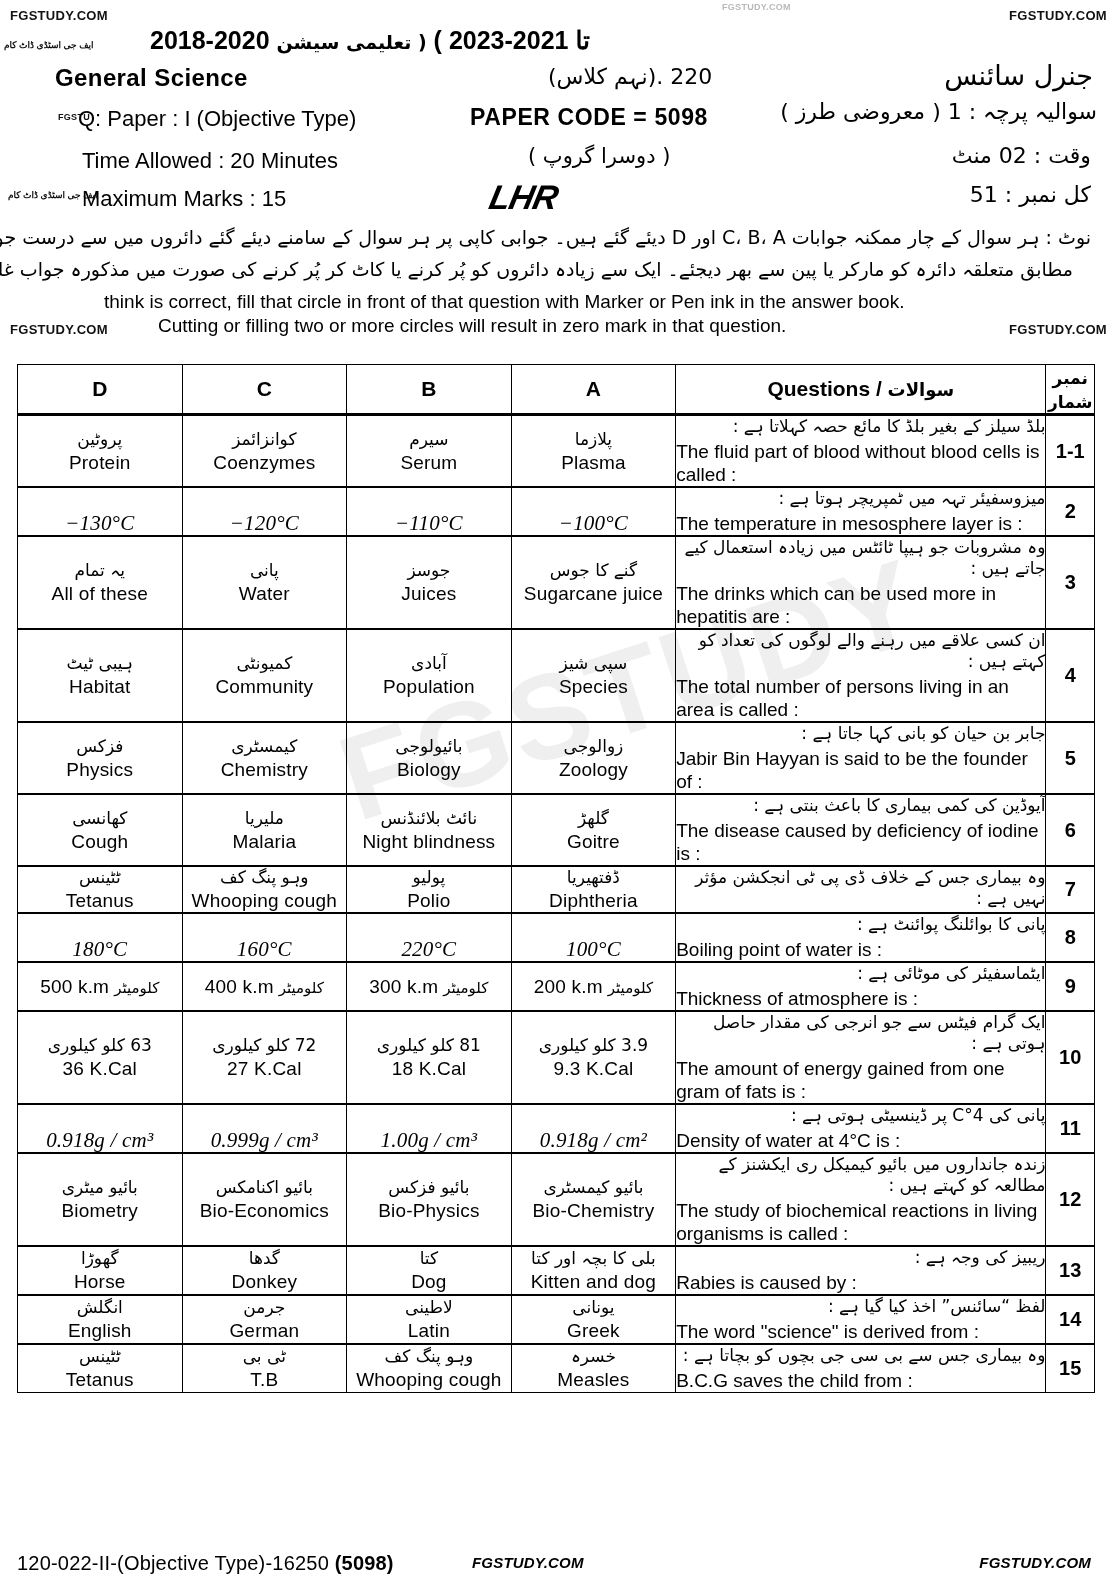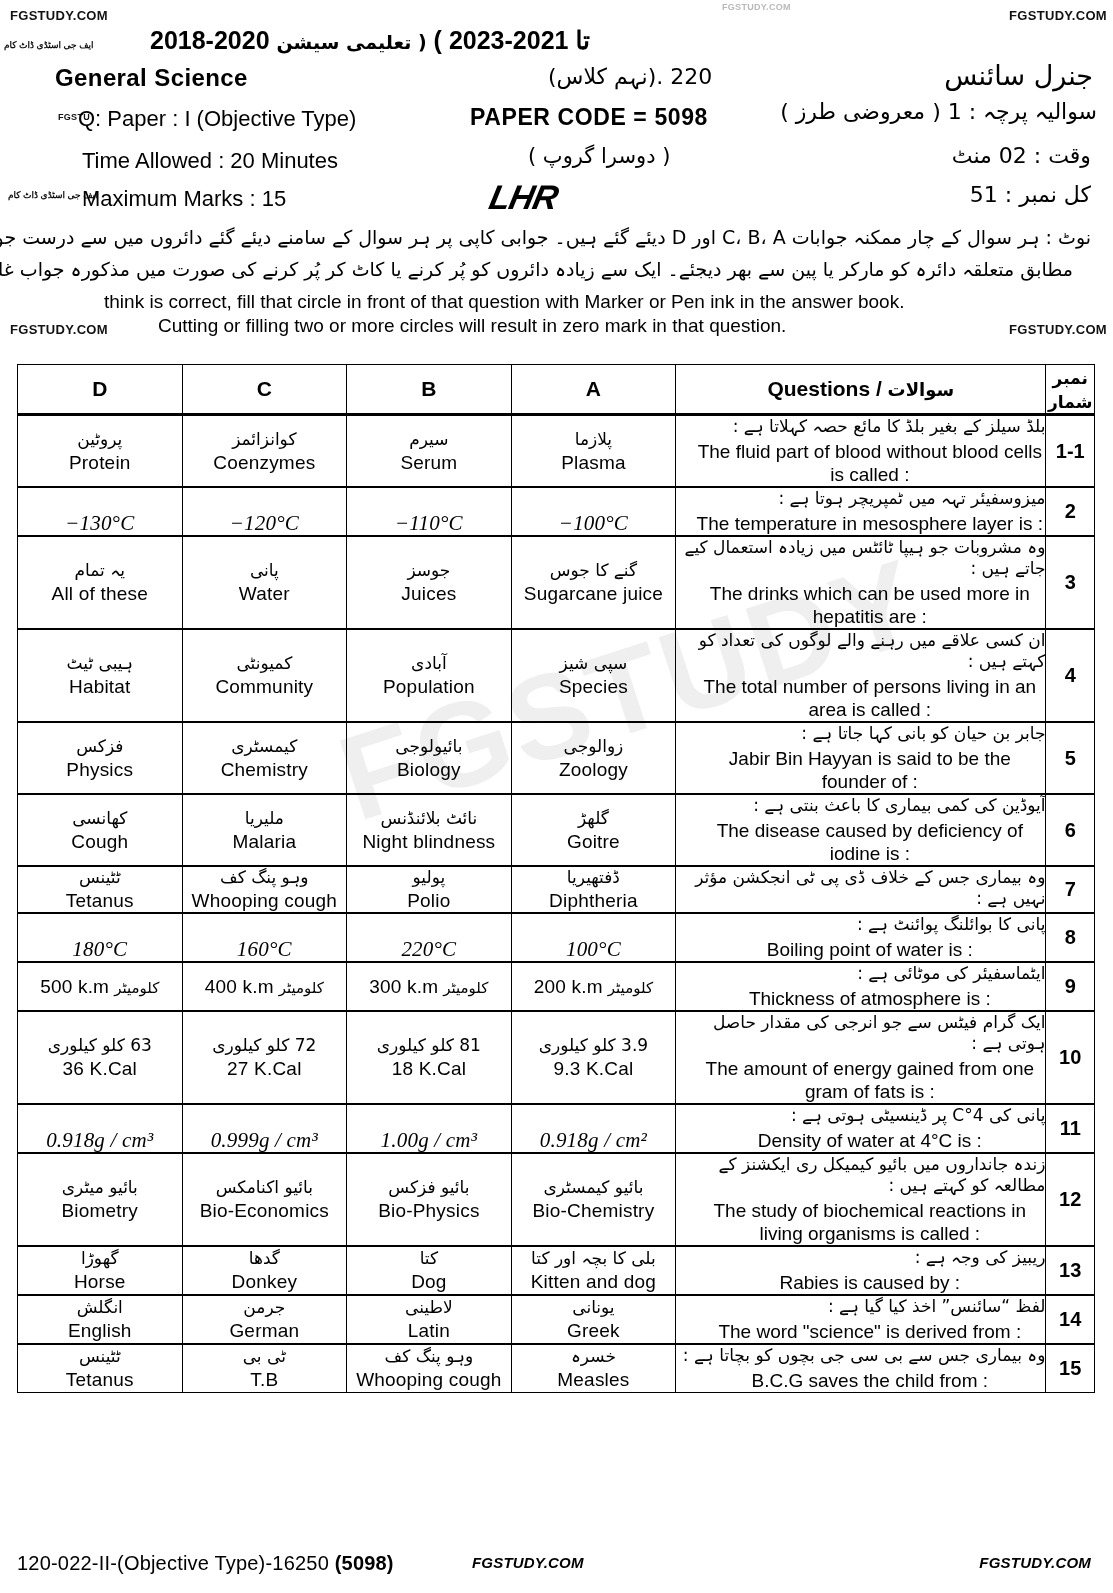--- a/index.html
+++ b/index.html
@@ -195,22 +195,21 @@
   }
   .q-ur {
     font-size: 17px;
     line-height: 21px;
     text-align: right;
     margin-bottom: 3px;
   }
   .q-en {
     font-size: 19px;
     line-height: 23px;
-    text-align: center;
-    margin-left: 18px;
+    text-align: left;
   }
   .num-cell {
     text-align: center;
     font-size: 20px;
     font-weight: bold;
   }
   .hdr-q   { text-align: center; }
   .hdr-q .ur { font-size: 18px; }
   .hdr-num .ur { font-size: 17px; }
 

